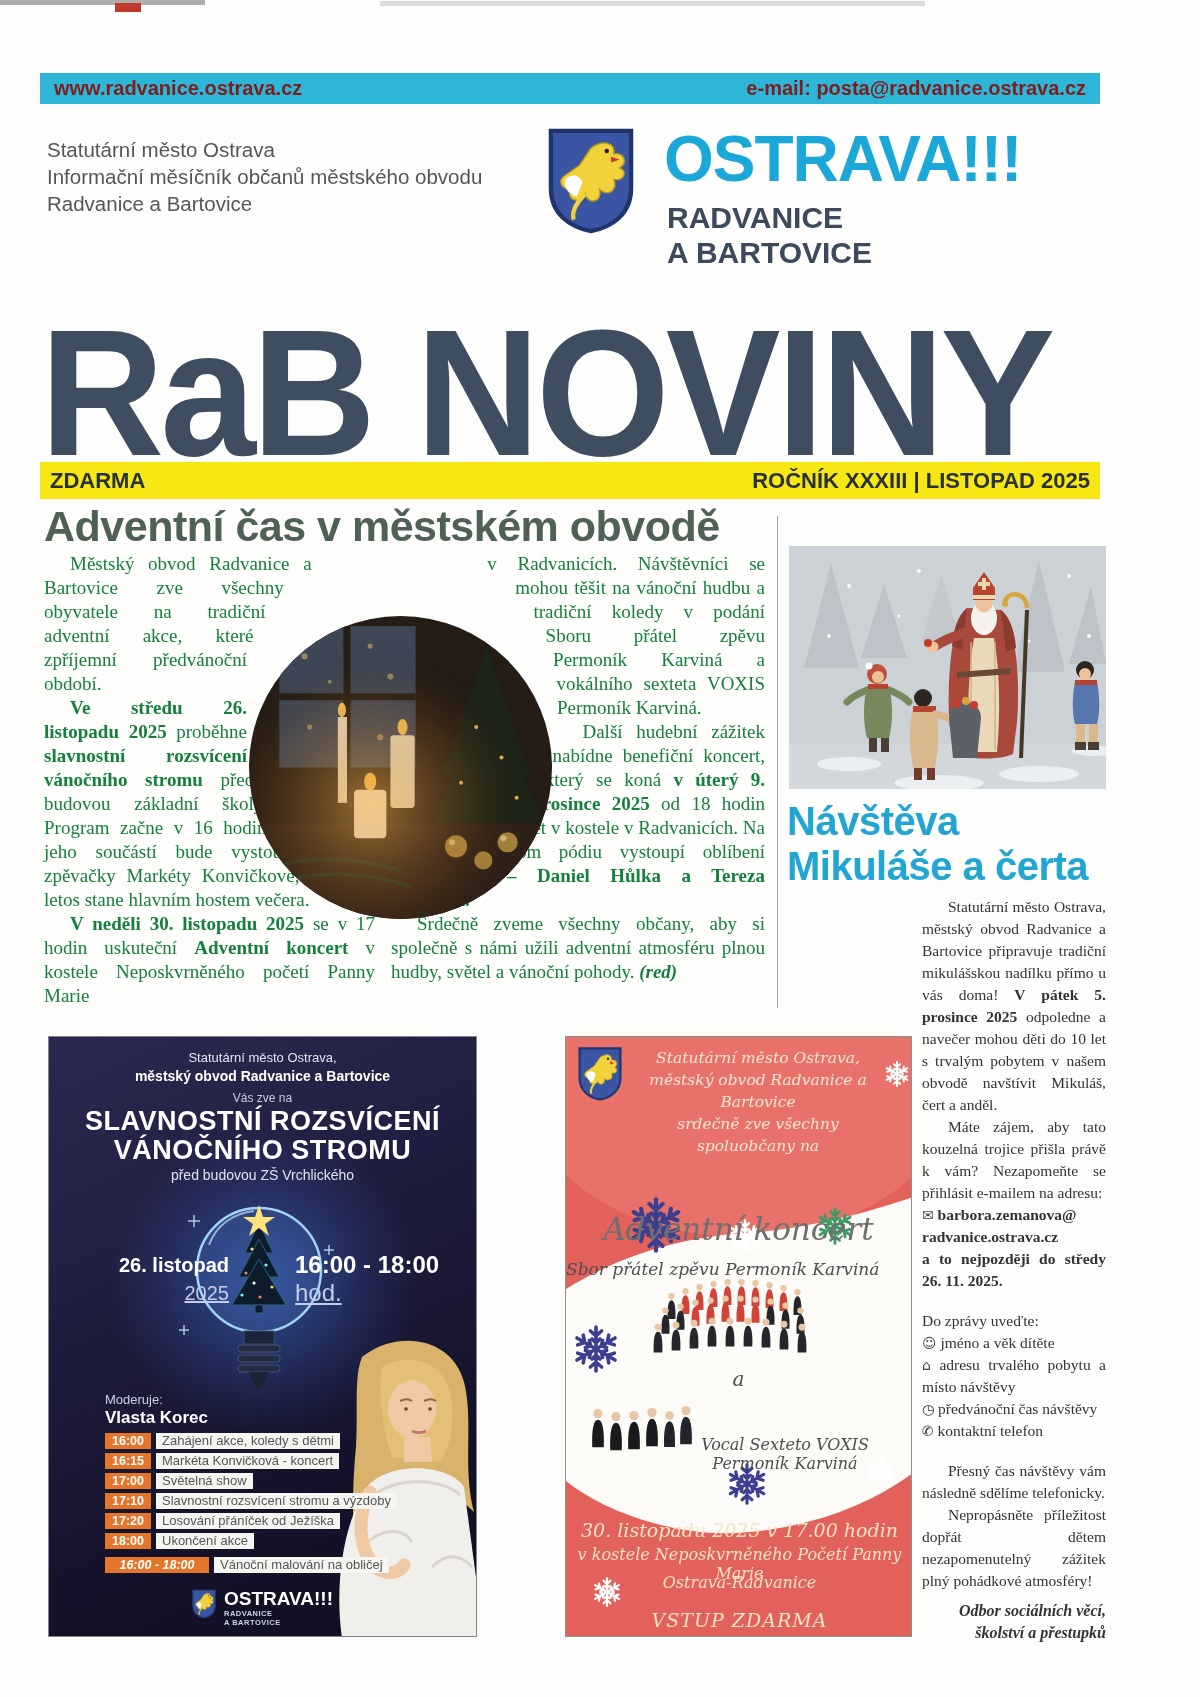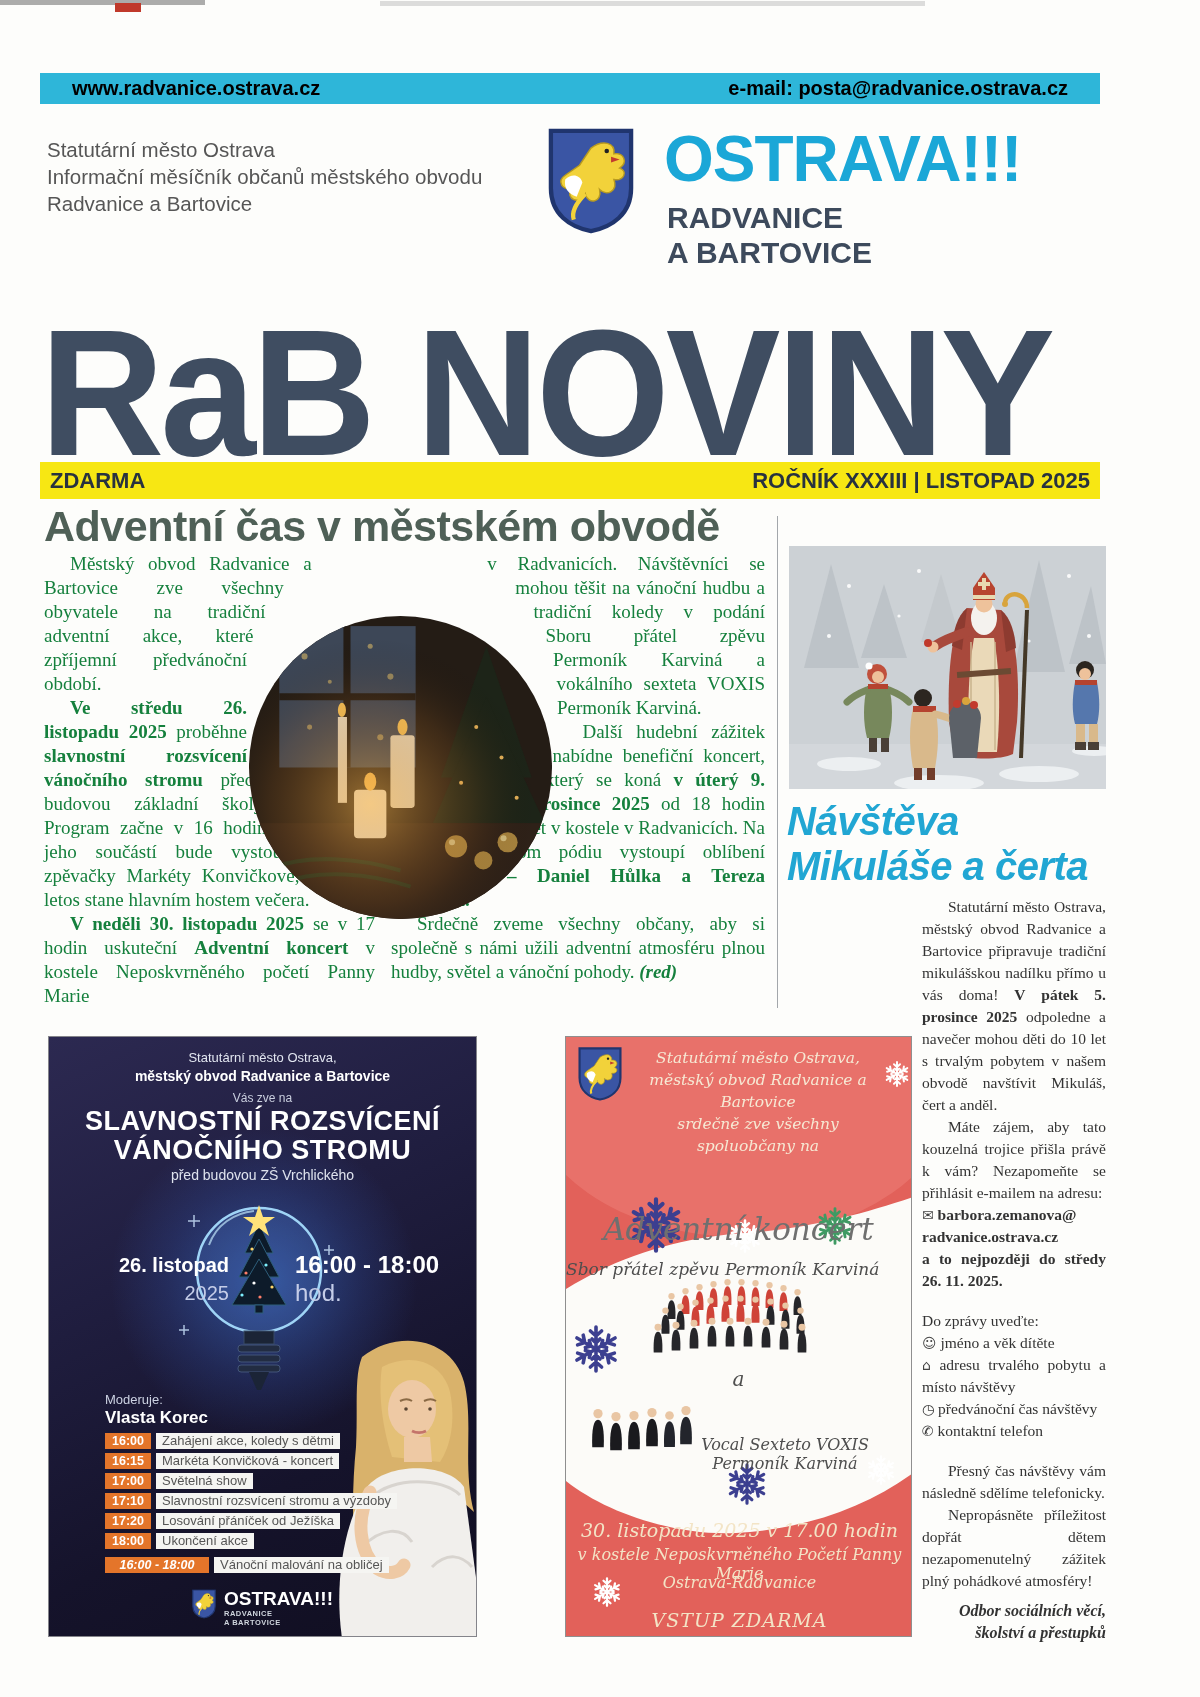--- a/index.html
+++ b/index.html
@@ -9,22 +9,22 @@
   .i{font-style:italic;}
   p{margin:0;}
 
   
   .art1{position:absolute;left:0;top:0;width:205px;height:5px;background:#6a6a6a;opacity:.55;}
   .art2{position:absolute;left:115px;top:3px;width:26px;height:9px;background:#c0392b;}
   .art3{position:absolute;left:380px;top:1px;width:545px;height:5px;background:#8a8a8a;opacity:.28;}
 
   
   .topbar{position:absolute;left:40px;top:73px;width:1060px;height:31px;background:#2eb6d9;
-          color:#000000;font-family:"Liberation Sans",sans-serif;font-weight:bold;font-size:20px;
-          display:flex;justify-content:space-between;align-items:center;padding:0 32px;box-sizing:border-box;}
+          color:#7f1d1d;font-family:"Liberation Sans",sans-serif;font-weight:bold;font-size:20px;
+          display:flex;justify-content:space-between;align-items:center;padding:0 14px;box-sizing:border-box;}
 
   .publisher{position:absolute;left:47px;top:136px;font-family:"Liberation Sans",sans-serif;
              font-size:20.5px;line-height:27px;color:#565656;}
 
   .crest-big{position:absolute;left:548px;top:128px;width:86px;height:106px;}
   .brand-city{position:absolute;left:664px;top:126px;font-family:"Liberation Sans",sans-serif;
               font-weight:bold;font-size:64px;line-height:66px;color:#1ba7d7;letter-spacing:-1px;}
   .brand-sub{position:absolute;left:667px;top:200px;font-family:"Liberation Sans",sans-serif;
              font-weight:bold;font-size:30px;line-height:35px;color:#3d4a5c;}
 
@@ -47,21 +47,21 @@
   .cut-r{float:right;width:128px;height:300px;margin-top:56px;shape-outside:circle(158px at 153px 155px);}
   .cut-l{float:left;width:166px;height:300px;margin-top:56px;shape-outside:circle(158px at 8px 155px);}
 
   .photo-circle{position:absolute;left:249px;top:616px;width:303px;height:303px;border-radius:50%;overflow:hidden;}
 
   .vdivider{position:absolute;left:777px;top:516px;width:1px;height:492px;background:#a3a7ab;}
 
   .illu{position:absolute;left:789px;top:546px;width:317px;height:243px;overflow:hidden;}
 
   .mik-heading{position:absolute;left:787px;top:799px;font-family:"Liberation Sans",sans-serif;
-               font-weight:bold;font-size:40px;line-height:45px;color:#21a6d3;letter-spacing:-0.5px;font-style:italic;}
+               font-weight:bold;font-size:40px;line-height:45px;color:#21a6d3;letter-spacing:-0.5px;}
 
   .mik-flow{position:absolute;left:789px;top:896px;width:317px;height:748px;
             font-size:15.5px;line-height:22px;text-align:justify;color:#333;}
   .poster-spacer{float:left;width:133px;height:601px;margin-top:140px;}
   .mik-flow .gap{margin-top:18px;}
   .ic{font-family:"DejaVu Sans",sans-serif;font-size:14px;color:#444;}
   .mik-sign{margin-top:8px;text-align:right;font-weight:bold;font-style:italic;font-size:16px;}
 
   
   .poster-tree{position:absolute;left:48px;top:1036px;width:429px;height:601px;overflow:hidden;
@@ -73,21 +73,21 @@
   .pt-intro{position:absolute;left:0;top:12px;width:100%;text-align:center;line-height:18px;}
   .pt-i1{font-size:13px;color:#e2e6f0;}
   .pt-i2{font-size:14px;font-weight:bold;color:#ffffff;}
   .pt-i3{font-size:12px;color:#c9cede;margin-top:4px;}
   .pt-title{position:absolute;left:0;top:70px;width:100%;text-align:center;font-weight:bold;
             font-size:27px;line-height:29px;letter-spacing:0.5px;color:#fff;}
   .pt-sub{position:absolute;left:0;top:130px;width:100%;text-align:center;font-size:14px;color:#dfe3ee;}
   .pt-bulb{position:absolute;left:105px;top:138px;width:210px;height:252px;}
   .pt-date{position:absolute;left:40px;top:214px;width:140px;text-align:right;font-size:20px;line-height:28px;}
   .pt-time{position:absolute;left:246px;top:214px;width:170px;font-size:24px;line-height:28px;}
-  .pt-dim{color:#c5cde8;font-weight:normal;}
+  .pt-dim{color:#c5cde8;font-weight:normal;text-decoration:underline;}
   .pt-mod{position:absolute;left:56px;top:354px;font-size:13px;color:#ccd2e2;line-height:18px;}
   .pt-mod .name{font-size:17px;font-weight:bold;color:#fff;}
   .pt-rows{position:absolute;left:56px;top:396px;width:360px;z-index:4;}
   .sch-row{display:flex;gap:5px;margin-bottom:4px;align-items:stretch;}
   .sch-time{flex:0 0 46px;background:#e4752a;color:#fff;font-weight:bold;font-size:12.5px;
             text-align:center;line-height:16px;}
   .sch-label{background:#f5f5f2;color:#555;font-size:13px;line-height:16px;padding:0 6px;white-space:nowrap;}
   .sch-all{margin-top:8px;}
   .sch-all .sch-time{flex:0 0 104px;font-style:italic;}
   .pt-logo{position:absolute;left:0;top:552px;width:100%;display:flex;justify-content:center;gap:8px;z-index:4;}

